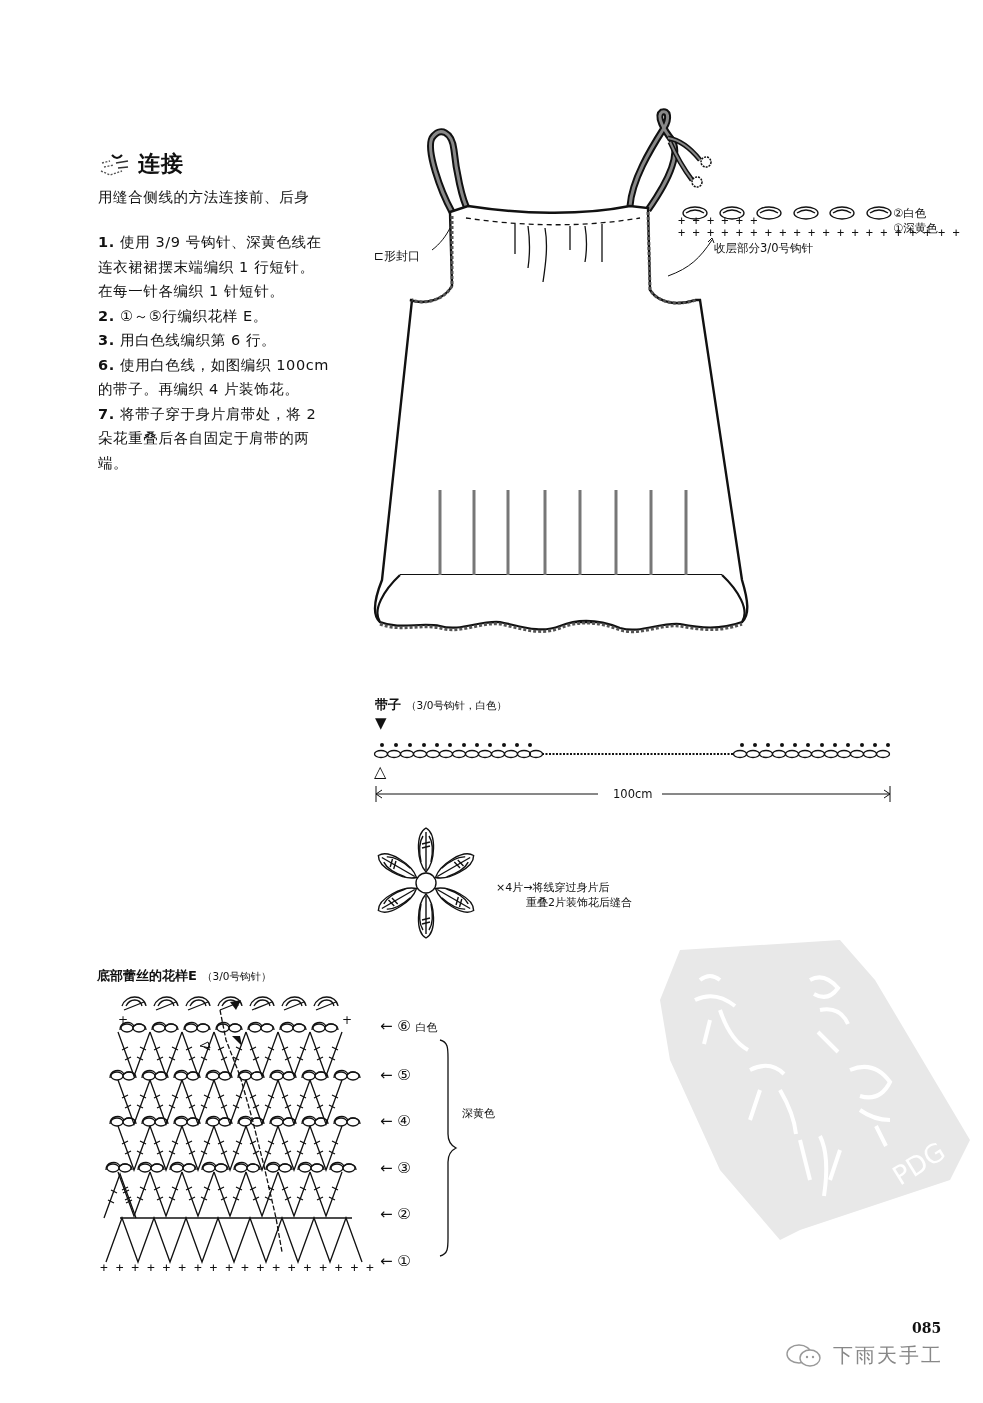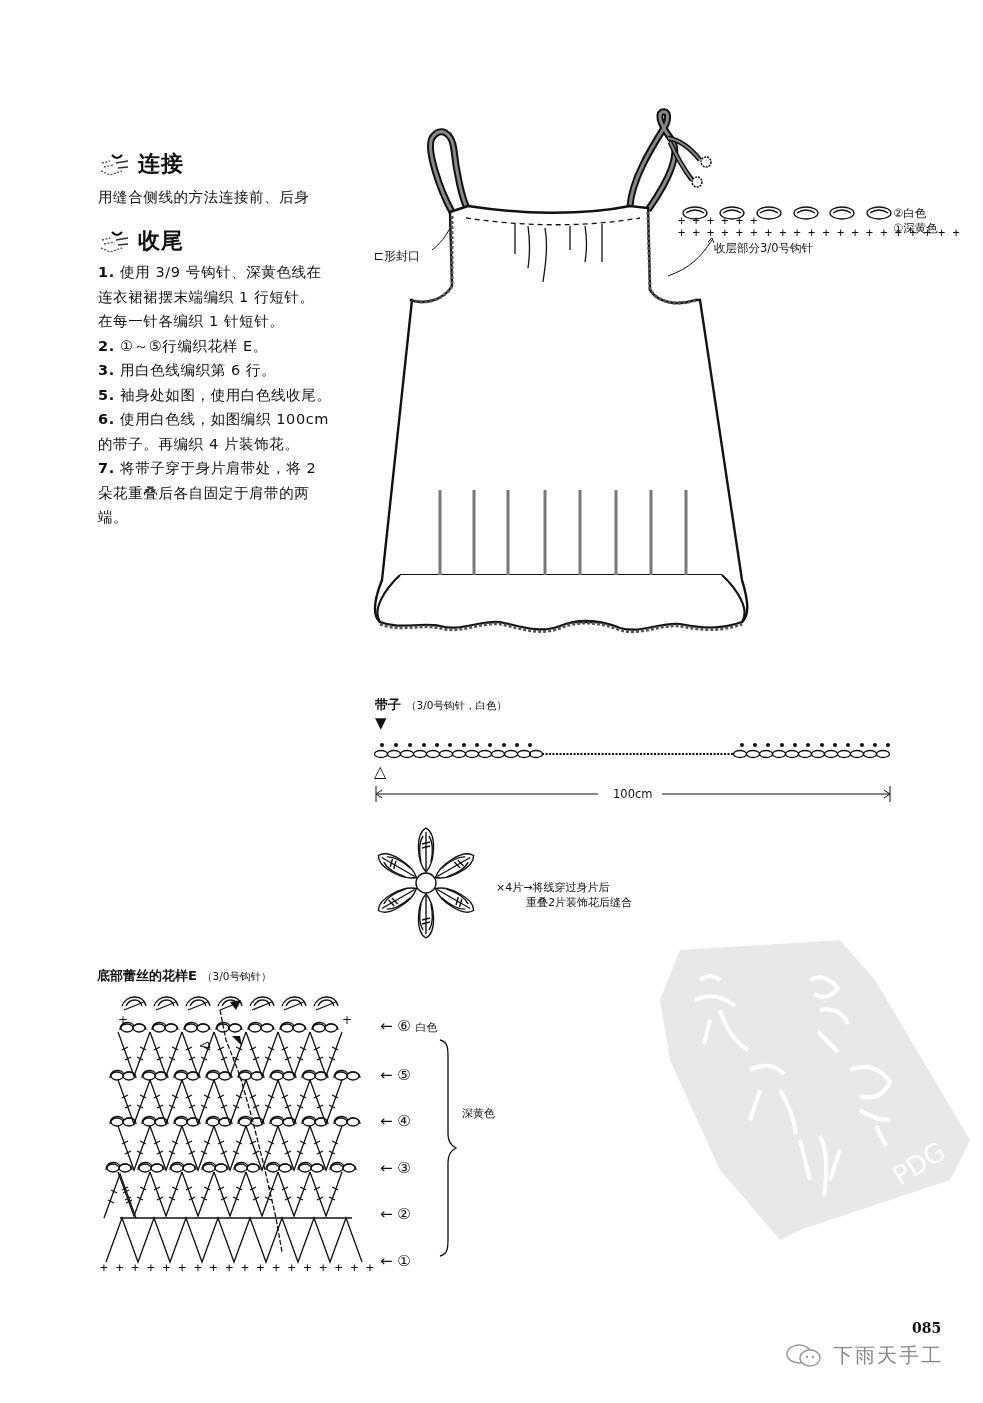--- a/index.html
+++ b/index.html
@@ -27,46 +27,34 @@
       <path d="M18 12 l12 -2 M20 17 l10 -1" fill="none" stroke="#333" stroke-width="1.6"></path>
     </svg>
     <span class="sec-title">连接</span>
   </div>
   <div class="body-text" style="margin-top:6px;">
     <div>用缝合侧线的方法连接前、后身</div>
   </div>
 </div>
 
 <div class="abs" style="left:98px; top:226px; width:275px;">
-  <div style="display:flex; align-items:center; gap:6px;">
-    <svg class="sec-icon" viewBox="0 0 34 26">
-      <path d="M14 4 q5 6 10 0" fill="none" stroke="#111" stroke-width="2"></path>
-      <path d="M4 12 l8 -2 M6 16 l10 -2 M3 20 l9 4 l12 -4" fill="none" stroke="#555" stroke-width="1.4" stroke-dasharray="2 1.5"></path>
-      <path d="M18 12 l12 -2 M20 17 l10 -1" fill="none" stroke="#333" stroke-width="1.6"></path>
-    </svg>
-    <span class="sec-title">收尾</span>
-  </div>
   <div class="body-text" style="margin-top:4px;">
     <div>
       <span class="step-num">1.</span>
       <span>使用 3/9 号钩针、深黄色线在</span><br>
       <span>连衣裙裙摆末端编织 1 行短针。</span><br>
       <span>在每一针各编织 1 针短针。</span>
     </div>
     <div>
       <span class="step-num">2.</span>
       <span>①～⑤行编织花样 E。</span>
     </div>
     <div>
       <span class="step-num">3.</span>
       <span>用白色线编织第 6 行。</span>
-    </div>
-    <div>
-      <span class="step-num">5.</span>
-      <span>袖身处如图，使用白色线收尾。</span>
     </div>
     <div>
       <span class="step-num">6.</span>
       <span>使用白色线，如图编织 100cm</span><br>
       <span>的带子。再编织 4 片装饰花。</span>
     </div>
     <div>
       <span class="step-num">7.</span>
       <span>将带子穿于身片肩带处，将 2</span><br>
       <span>朵花重叠后各自固定于肩带的两</span><br>

